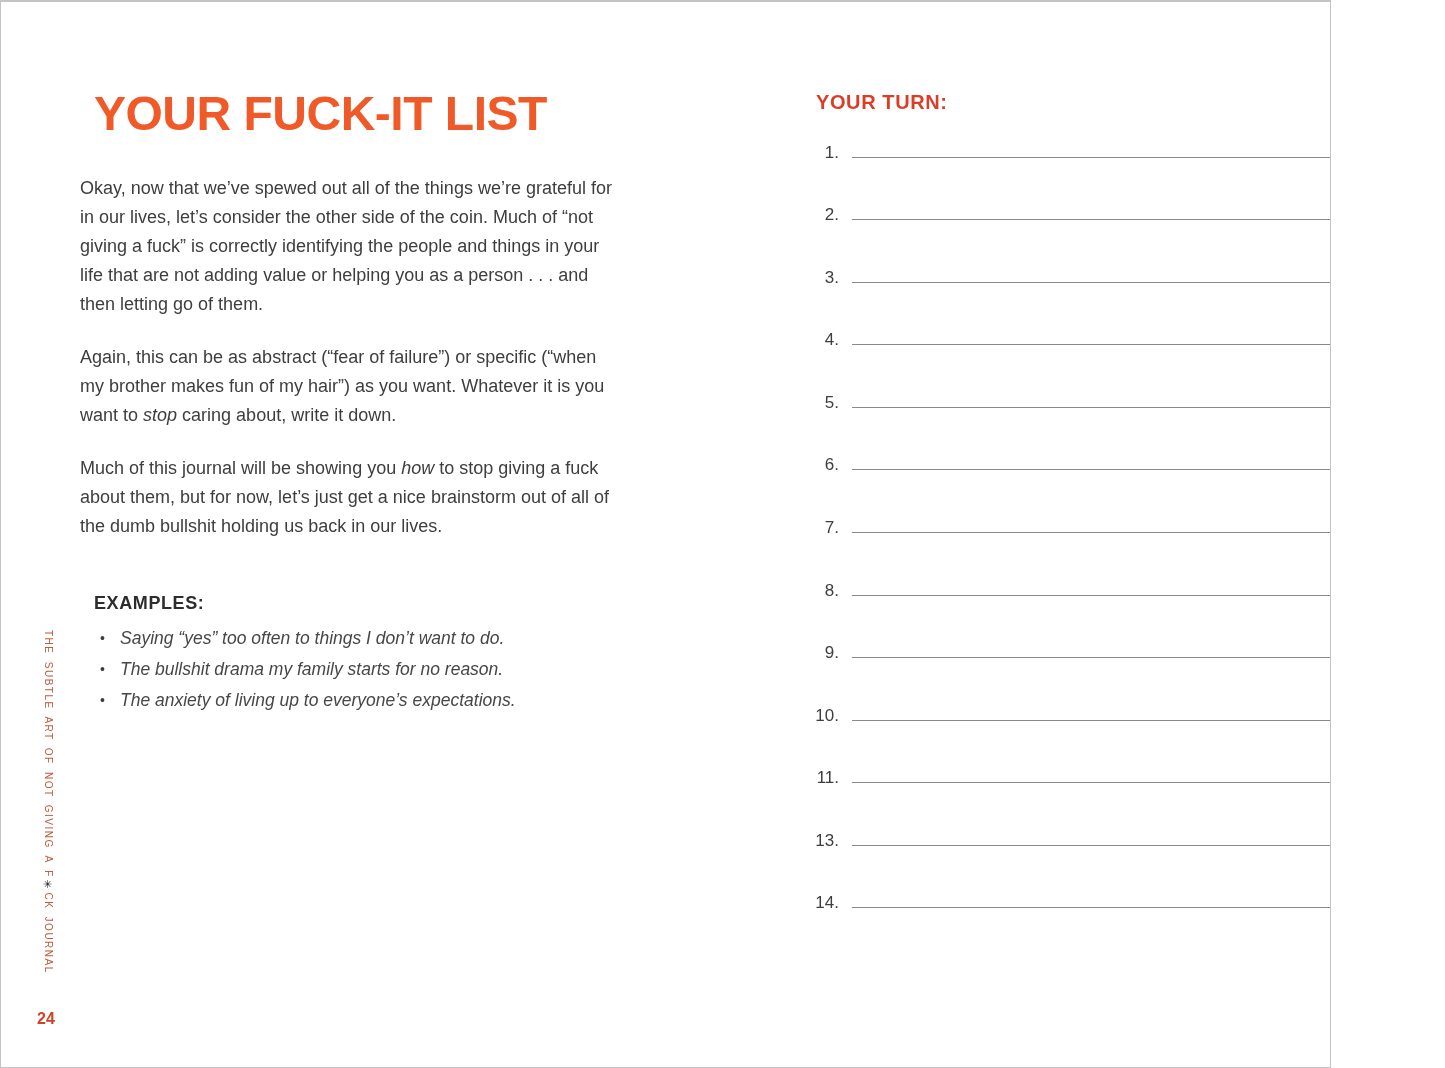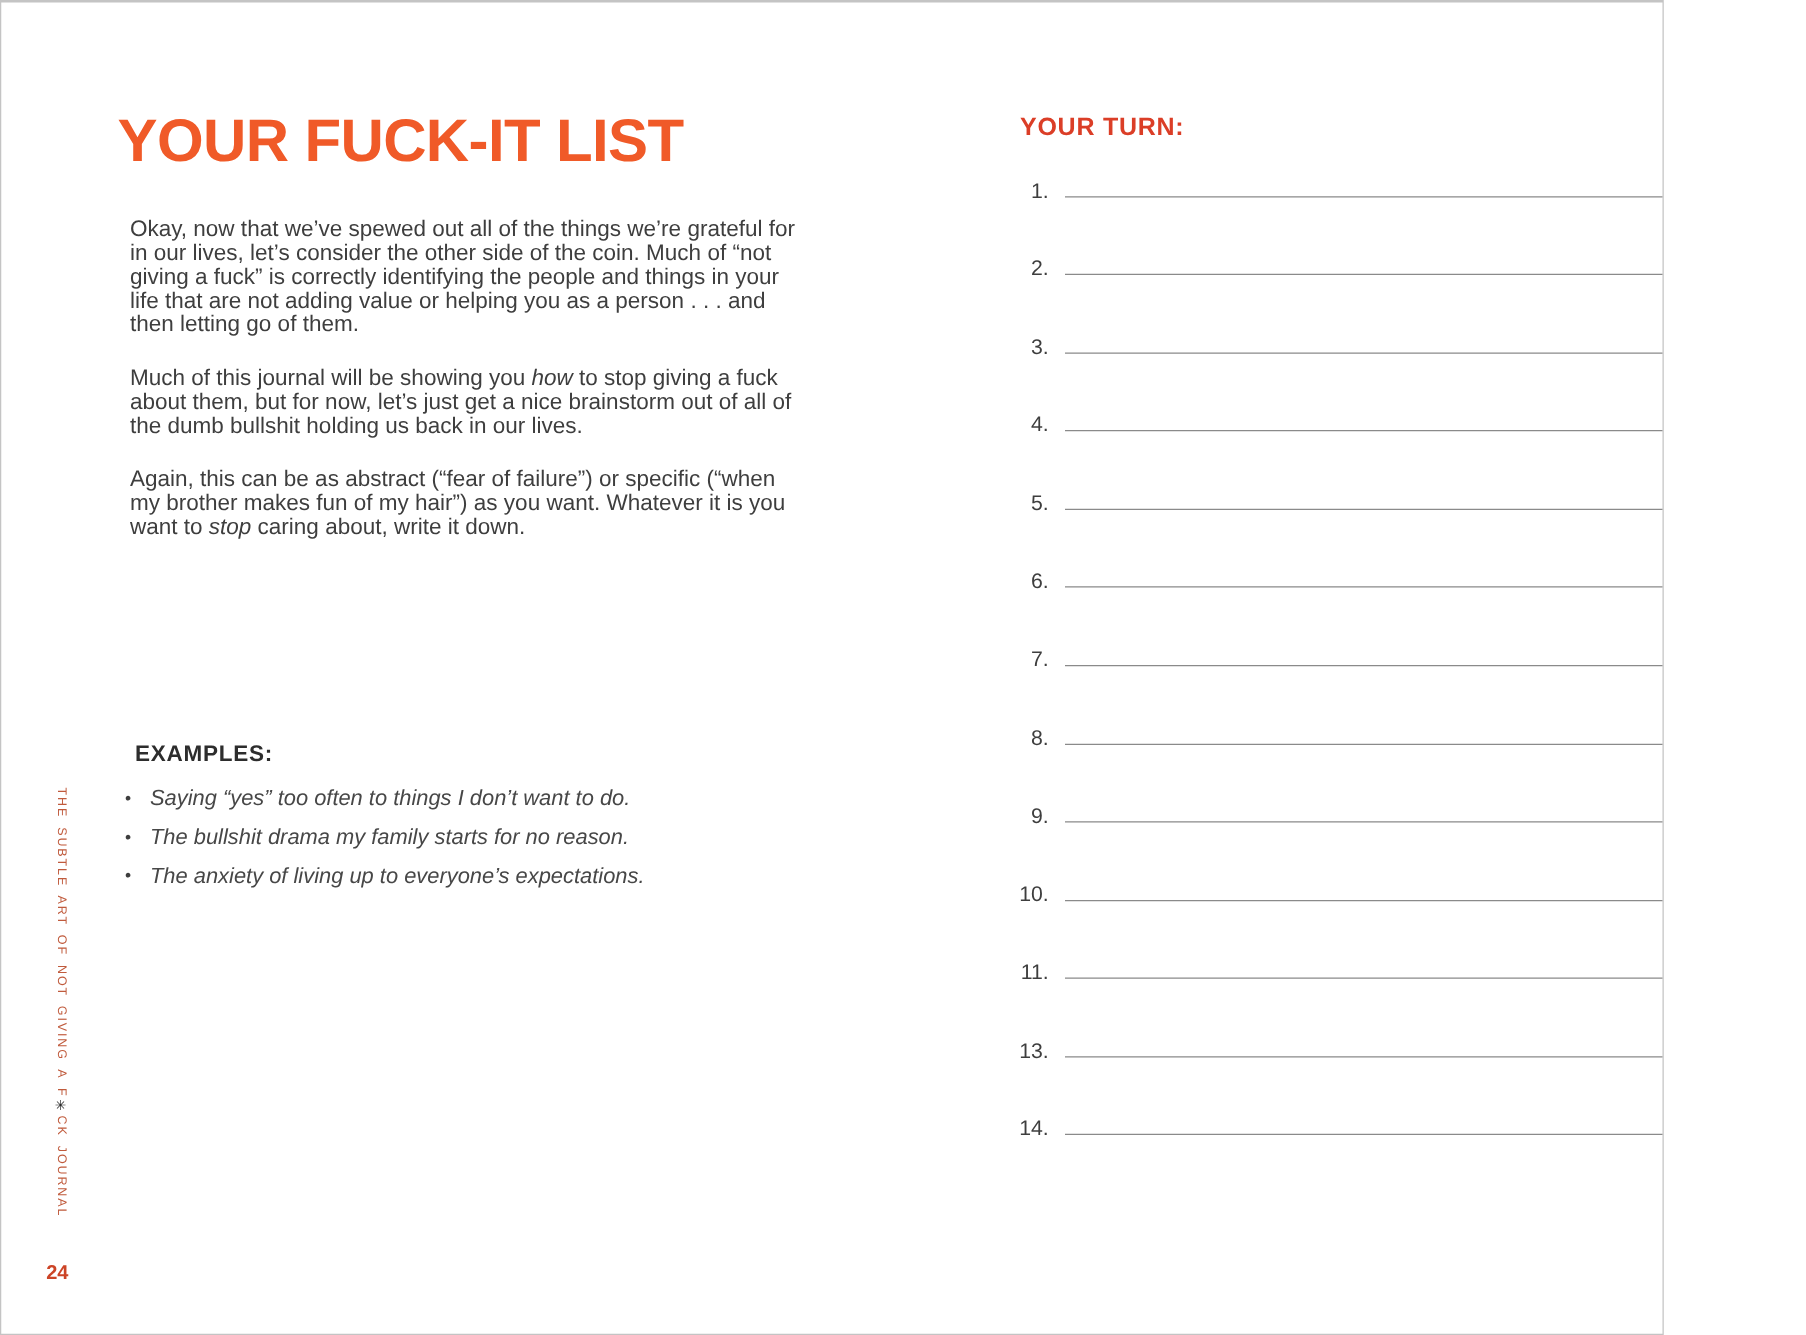--- a/index.html
+++ b/index.html
@@ -32,36 +32,35 @@
   .page-title{
     position:absolute;
     left:93px; top:84px;
     font-size:48px;
     font-weight:bold;
     letter-spacing:-0.5px;
     color:var(--title-orange);
   }
   .body-copy{
     position:absolute;
-    left:103px; top:172px;
+    left:79px; top:172px;
     width:538px;
     font-size:18px;
-    line-height:19px;
+    line-height:29px;
     color:var(--body-text);
   }
   .body-copy p{margin:0 0 24px 0;}
   .body-copy em{font-style:italic;}
   .examples-heading{
     position:absolute;
     left:93px; top:591px;
     font-size:18px;
     font-weight:bold;
     letter-spacing:0.6px;
     color:var(--heading-dark);
-    margin-left:14px;
   }
   .examples{
     position:absolute;
     left:93px; top:624px;
     width:545px;
     list-style:none;
   }
   .examples li{
     display:flex;
     margin-bottom:7px;
@@ -138,22 +137,22 @@
 </head>
 <body>
 
 <div class="spread">
 
   <section>
     <h1 class="page-title">YOUR FUCK-IT LIST</h1>
 
     <div class="body-copy">
       <p><span>Okay, now that we’ve spewed out all of the things we’re grateful for in our lives, let’s consider the other side of the coin. Much of “not giving a fuck” is correctly identifying the people and things in your life that are not adding value or helping you as a person . . . and then letting go of them.</span></p>
+      <p><span>Again, this can be as abstract (“fear of failure”) or specific (“when my brother makes fun of my hair”) as you want. Whatever it is you want to </span><em>stop</em><span> caring about, write it down.</span></p>
       <p><span>Much of this journal will be showing you </span><em>how</em><span> to stop giving a fuck about them, but for now, let’s just get a nice brainstorm out of all of the dumb bullshit holding us back in our lives.</span></p>
-      <p><span>Again, this can be as abstract (“fear of failure”) or specific (“when my brother makes fun of my hair”) as you want. Whatever it is you want to </span><em>stop</em><span> caring about, write it down.</span></p>
     </div>
 
     <h2 class="examples-heading">EXAMPLES:</h2>
 
     <ul class="examples">
       <li>
         <span class="bullet">•</span>
         <span class="ex-text">Saying “yes” too often to things I don’t want to do.</span>
       </li>
       <li>

